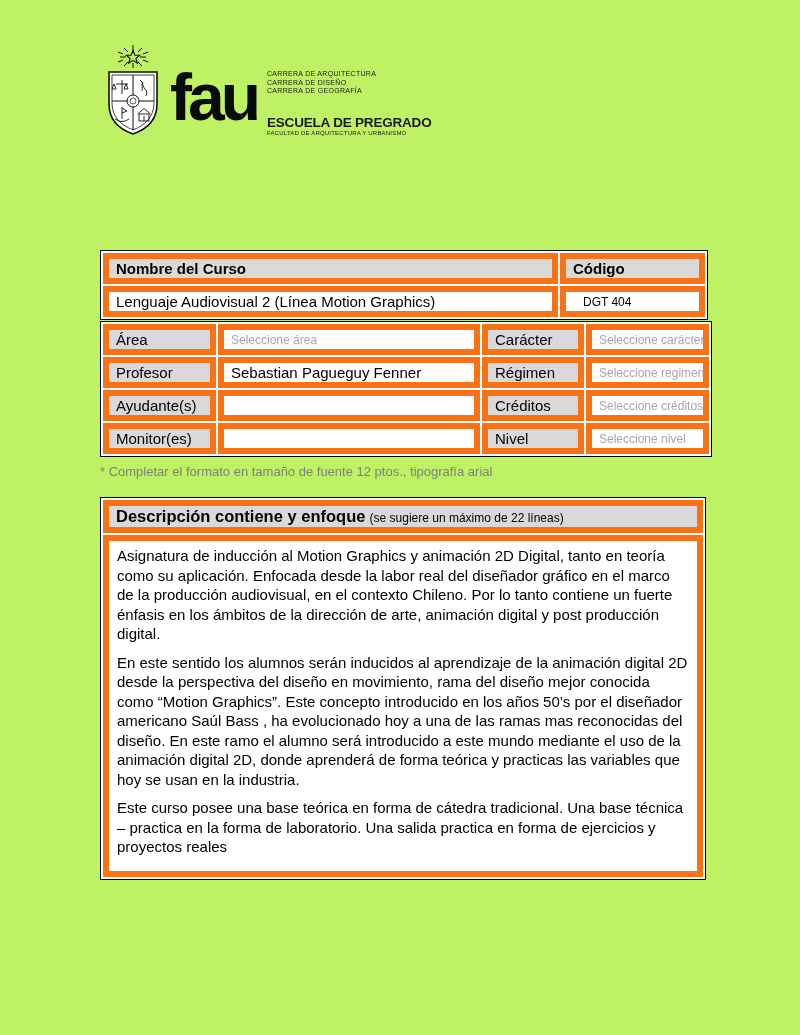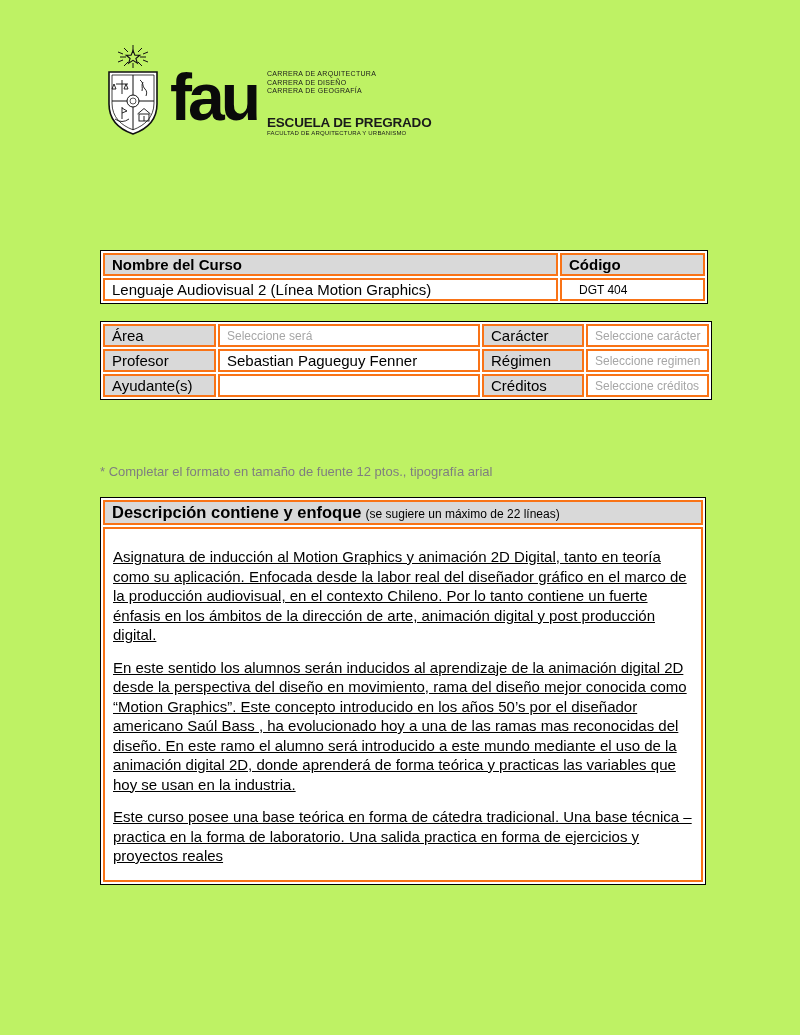--- a/index.html
+++ b/index.html
@@ -32,21 +32,21 @@
   .doc-sem     { font-size:15px; line-height:19px; }
   .doc-career  { font-size:17px; font-weight:bold; line-height:20px; margin-top:12px; }
 
   
   table {
     border-collapse:separate; border-spacing:2px;
     border:1px solid #000; table-layout:fixed;
     background:#fff;
   }
   td {
-    border:2px solid #f97316;
+    border:6px solid #f97316;
     padding:1px 7px; height:22px;
     font-size:15px; vertical-align:middle;
     overflow:hidden; white-space:nowrap;
   }
   .hdr { background:#d9d9d9; font-weight:bold; }
   .lbl { background:#d9d9d9; }
   .ph  { color:#a6a6a6; font-size:12px; }
   .code-val { font-size:12px;padding-left:17px; }
 
   .t1 { position:absolute; left:100px; top:250px; width:600px; }
@@ -58,21 +58,21 @@
   }
 
   .t3 { position:absolute; left:100px; top:497px; width:600px; }
   .t3 .desc-hdr-cell { background:#d9d9d9; }
   .desc-title { font-weight:bold; font-size:16.5px; }
   .desc-hint  { font-size:12px; font-weight:normal;text-align:right; }
   .t3 .body-cell {
     height:307px; vertical-align:top;
     white-space:normal; padding:5px 8px;
   }
-  .body-cell p { font-size:15px; line-height:19.5px; margin:13px 0 9px 0;text-decoration:underline; }
+  .body-cell p { font-size:15px; line-height:19.5px; margin:0 0 9px 0; }
 </style>
 </head>
 <body>
 
 <div class="page">
 
   <div class="logo">
     <svg class="crest" viewBox="0 0 62 92">
       <g stroke="#111" stroke-width="1" fill="none">
         <line x1="31" y1="8" x2="31" y2="1"></line>
@@ -141,35 +141,41 @@
   <table class="t2">
     <colgroup>
       <col style="width:113px">
         <col style="width:262px">
       <col style="width:102px">
         <col style="width:123px">
     </colgroup>
     <tbody>
         <tr>
       <td class="lbl">Área</td>
-      <td class="ph">Seleccione será</td>
+      <td class="ph">Seleccione área</td>
       <td class="lbl">Carácter</td>
       <td class="ph">Seleccione carácter</td>
     </tr>
     <tr>
       <td class="lbl">Profesor</td>
       <td>Sebastian Pagueguy Fenner</td>
       <td class="lbl">Régimen</td>
       <td class="ph">Seleccione regimen</td>
     </tr>
     <tr>
       <td class="lbl">Ayudante(s)</td>
       <td></td>
       <td class="lbl">Créditos</td>
       <td class="ph">Seleccione créditos</td>
+    </tr>
+    <tr>
+      <td class="lbl">Monitor(es)</td>
+      <td></td>
+      <td class="lbl">Nivel</td>
+      <td class="ph">Seleccione nivel</td>
     </tr>
   </tbody>
     </table>
 
   <div class="note">* Completar el formato en tamaño de fuente 12 ptos., tipografía arial</div>
 
   <table class="t3">
     <colgroup>
         <col style="width:600px">
       </colgroup>

